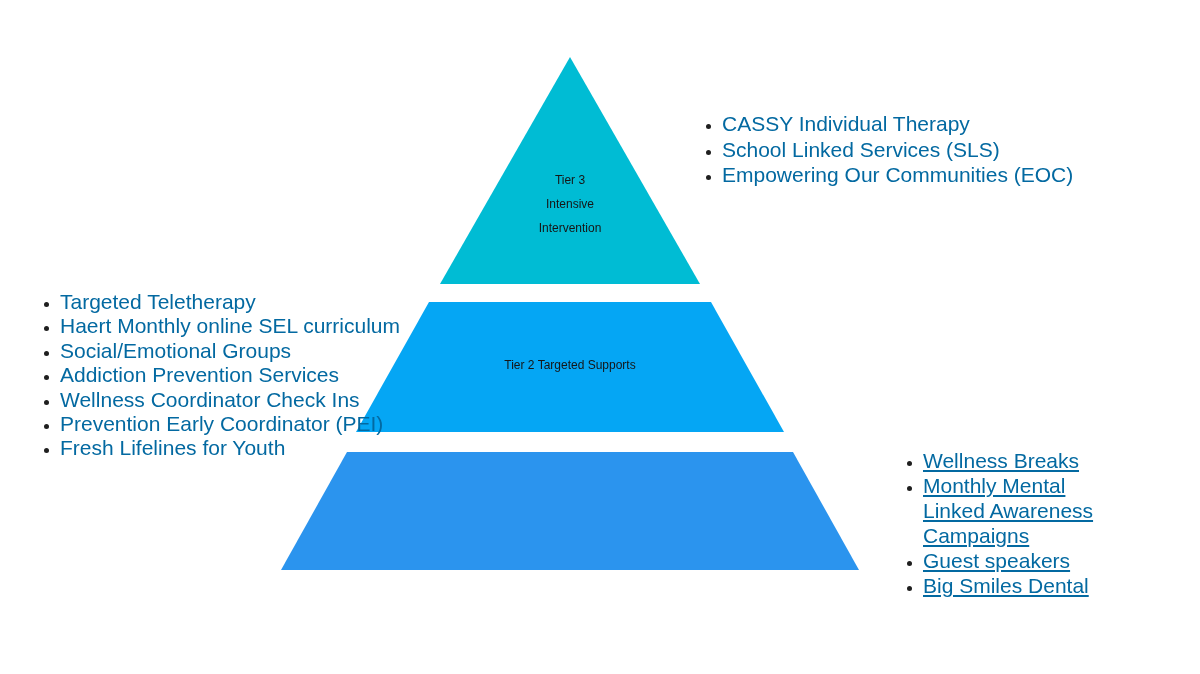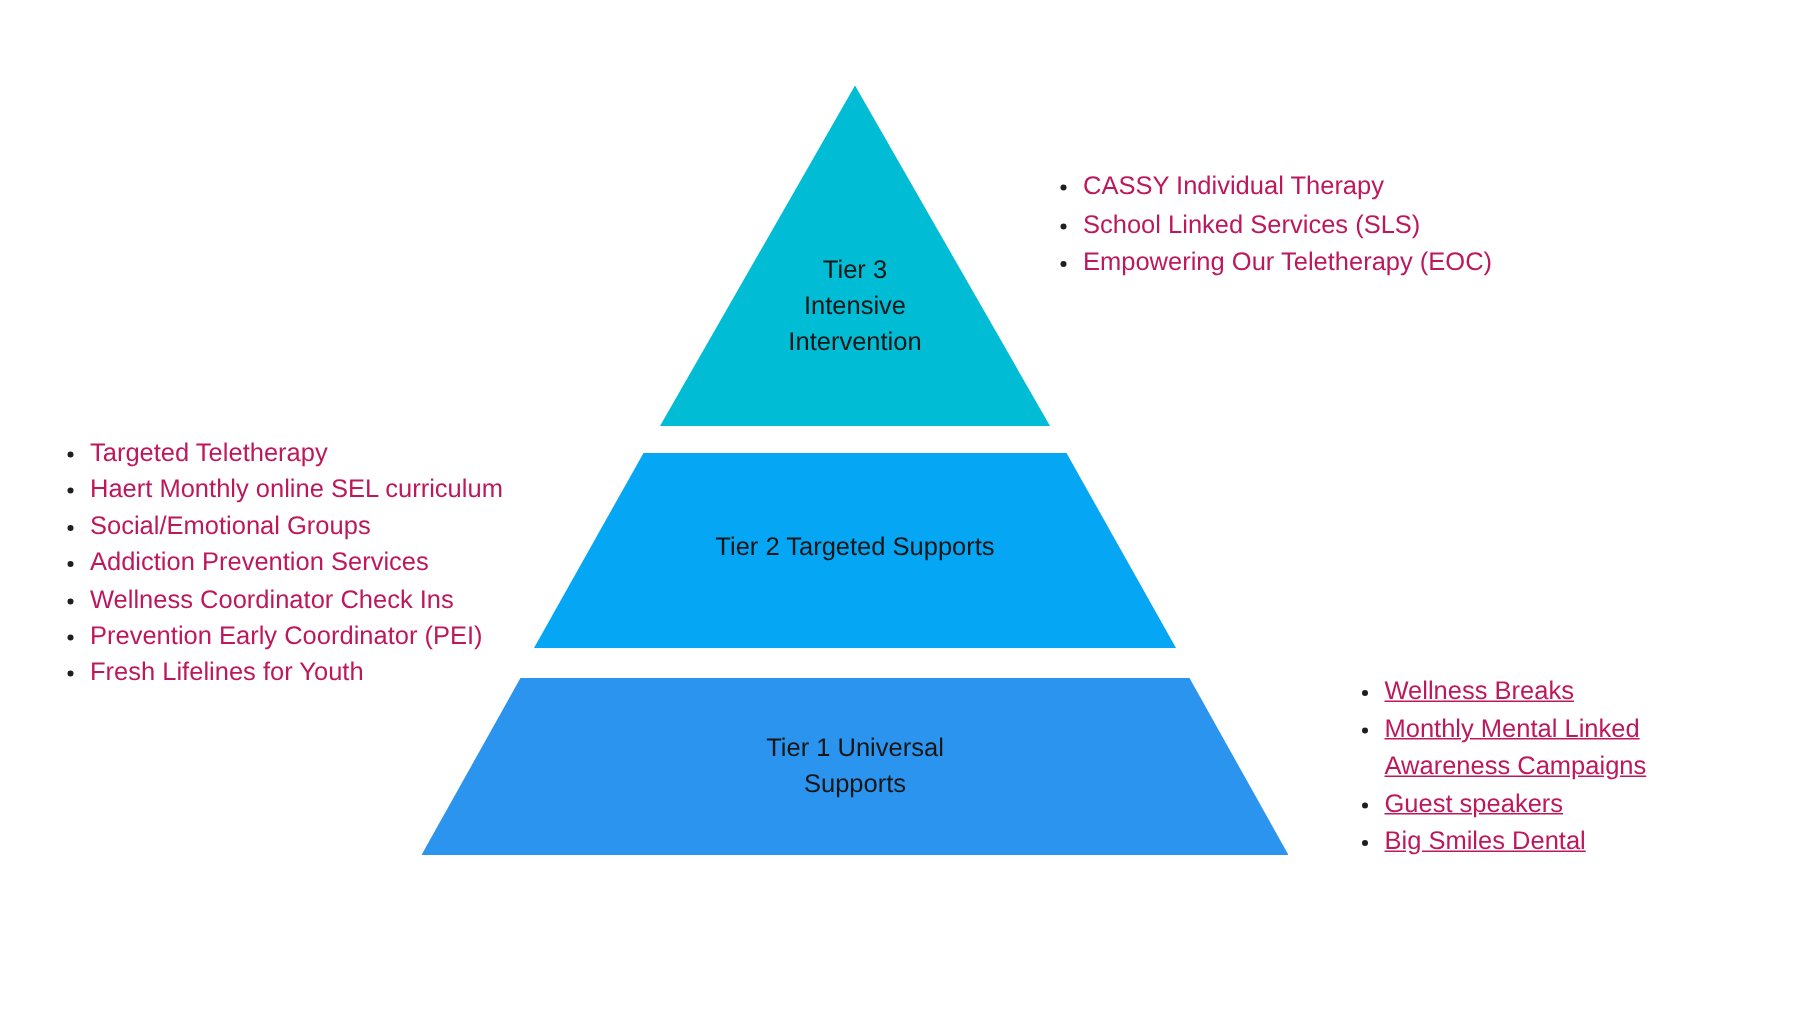--- a/index.html
+++ b/index.html
@@ -28,35 +28,35 @@
     clip-path: polygon(17.06% 0%, 82.94% 0%, 100% 100%, 0% 100%);
   }
   .shape.tier1 {
     left: 281px; top: 452px; width: 578px; height: 118px;
     clip-path: polygon(11.42% 0%, 88.58% 0%, 100% 100%, 0% 100%);
   }
   .tier-label {
     position: absolute;
     text-align: center;
     white-space: pre-line;
-    font-size: 17px;
+    font-size: 12px;
     line-height: 24px;
     color: #161616;
   }
   .tier-label.t3 { left: 440px; width: 260px; top: 168px; }
   .tier-label.t2 { left: 356px; width: 428px; top: 353px; }
   .tier-label.t1 { left: 281px; width: 578px; top: 487px; }
 
   ul.bullets {
     position: absolute;
     margin: 0;
     padding: 0 0 0 28px;
     list-style: disc outside;
-    font-size: 17px;
-    color: #be185d;
+    font-size: 21px;
+    color: #0369a1;
   }
   ul.bullets li { padding: 0; margin: 0; }
   ul.bullets li::marker { color: #1f1f1f; font-size: 15px; }
 
   ul.list-t3 { left: 694px; top: 111px; width: 420px; line-height: 25.5px; }
   ul.list-t2 { left: 32px;  top: 290px; width: 380px; line-height: 24.4px; }
   ul.list-t1 { left: 895px; top: 448px; width: 195px; line-height: 25px; text-decoration: underline; }
 </style>
 </head>
 <body>
@@ -68,27 +68,25 @@
   <div class="shape tier2" style="background-color: rgb(5, 166, 244);"></div>
 
   <div class="shape tier1" style="background-color: rgb(43, 148, 238);"></div>
 
   <div class="tier-label t3">Tier 3
 Intensive
 Intervention</div>
 
   <div class="tier-label t2">Tier 2 Targeted Supports</div>
 
-  <div class="tier-label t1">Tier 1 Universal
-Supports</div>
 
   <ul class="bullets list-t3">
       <li>CASSY Individual Therapy</li>
       <li>School Linked Services (SLS)</li>
-      <li>Empowering Our Teletherapy (EOC)</li>
+      <li>Empowering Our Communities (EOC)</li>
     </ul>
 
   <ul class="bullets list-t2">
       <li>Targeted Teletherapy</li>
       <li>Haert Monthly online SEL curriculum</li>
       <li>Social/Emotional Groups</li>
       <li>Addiction Prevention Services</li>
       <li>Wellness Coordinator Check Ins</li>
       <li>Prevention Early Coordinator (PEI)</li>
       <li>Fresh Lifelines for Youth</li>

